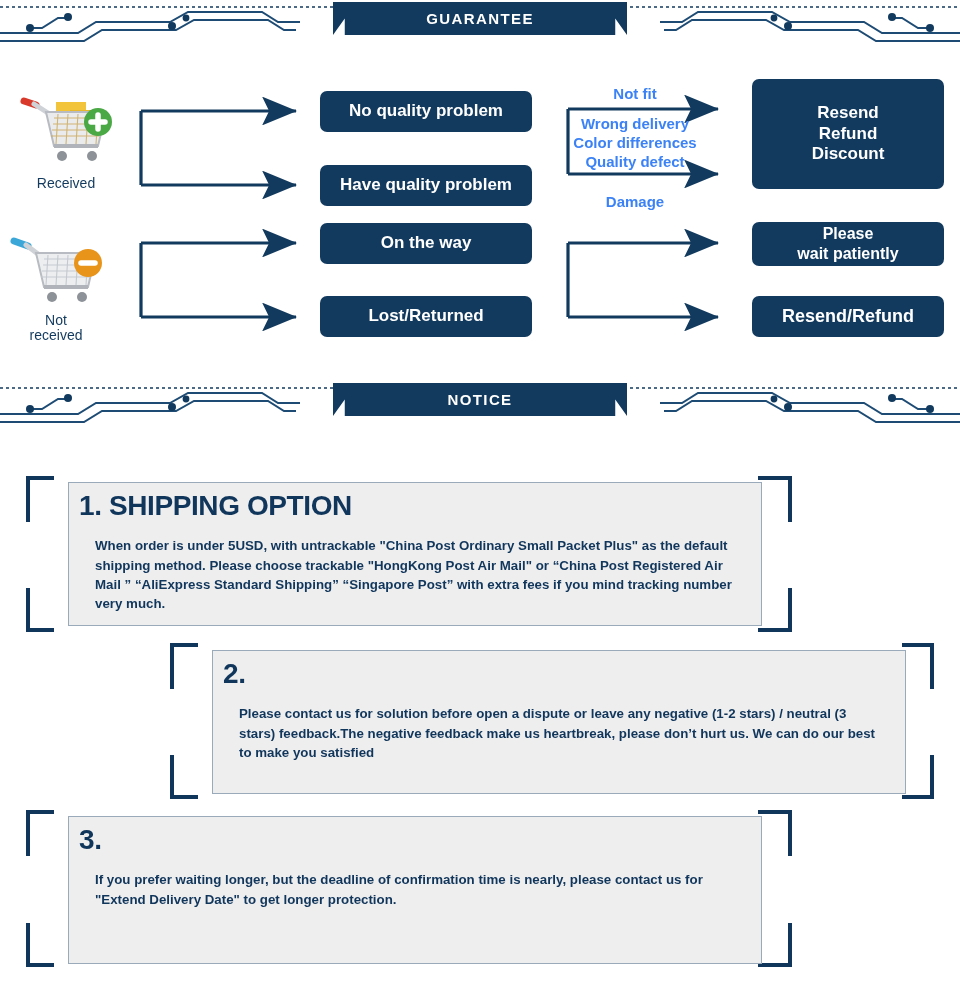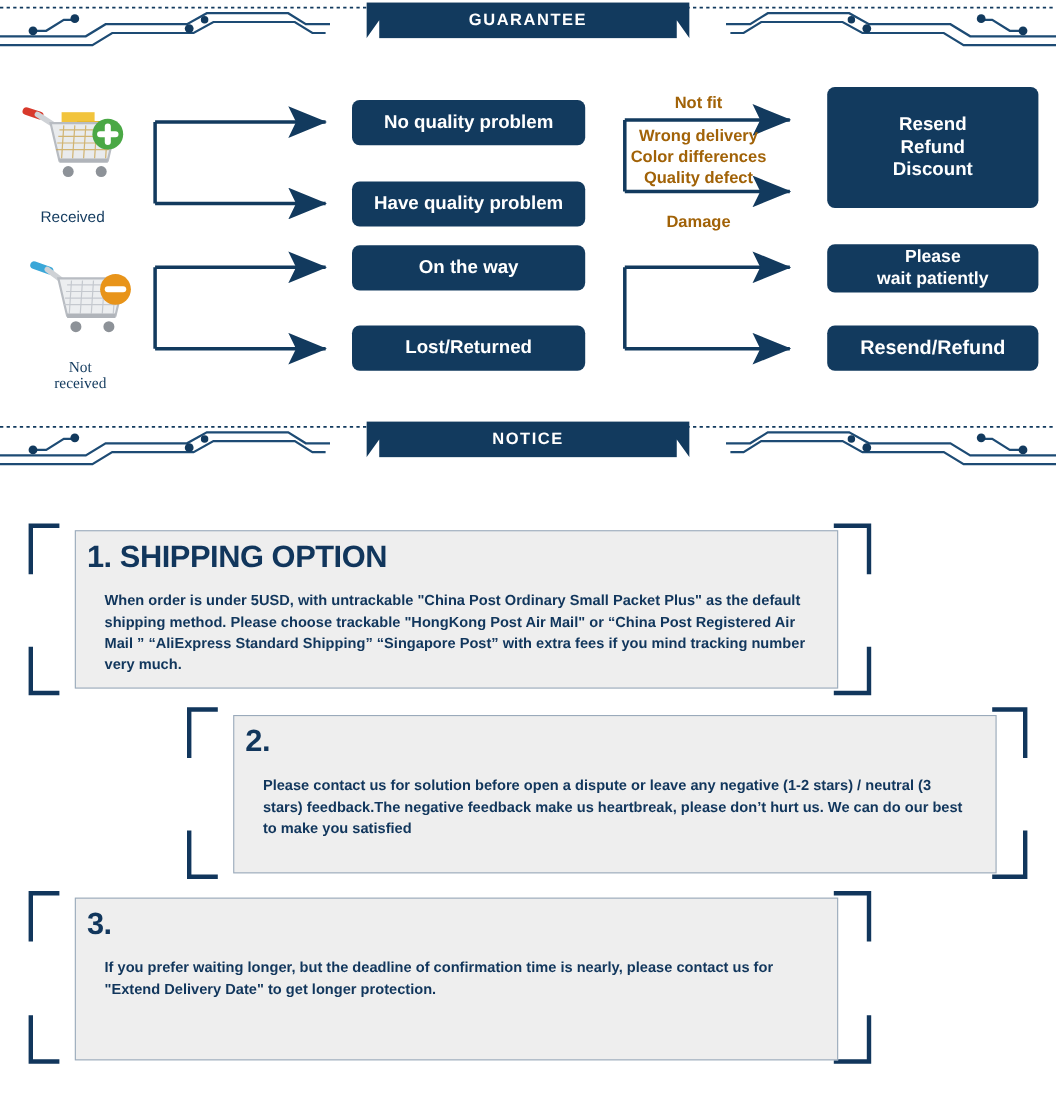--- a/index.html
+++ b/index.html
@@ -45,39 +45,39 @@
 
   .cart-block {
     position: absolute;
     width: 112px;
     text-align: center;
     color: #123a5e;
     font-size: 14px;
     line-height: 15px;
   }
   .cart-svg { display: block; margin: 0 auto; }
-  .cart-label { margin-top: 20px; }
+  .cart-label { margin-top: 6px; }
 
   .flowbox {
     position: absolute;
     background: #123a5e;
     color: #ffffff;
     border-radius: 7px;
     display: flex;
     flex-direction: column;
     align-items: center;
     justify-content: center;
     font-weight: bold;
     text-align: center;
   }
   .flowbox .ln { display: block; line-height: 1.22; }
 
   .mid-list {
     position: absolute;
-    color: #a16207;
+    color: #3b82f6;
     font-weight: bold;
     text-align: center;
     width: 160px;
     line-height: 19px;
     font-size: 15px;
   }
   .mid-list .top, .mid-list .bot { font-weight: bold; }
 
   .arrows { position: absolute; left: 0; top: 0; width: 960px; height: 330px; }
 
@@ -177,21 +177,21 @@
       </g>
       <path d="M40 58 L84 58" stroke="#b0b4ba" stroke-width="4"></path>
       <circle cx="48" cy="68" r="5" fill="#8d9298"></circle>
       <circle cx="78" cy="68" r="5" fill="#8d9298"></circle>
       <circle cx="84" cy="34" r="14" fill="#4aa845"></circle>
       <path d="M84 27 L84 41 M77 34 L91 34" stroke="#ffffff" stroke-width="5.5" stroke-linecap="round"></path>
     </svg>
     <div class="cart-label">Received</div>
   </div>
 
-  <div class="cart-block" style="left:17px; top:183px;font-family:Liberation Serif, serif;">
+  <div class="cart-block" style="left:0; top:183px;">
     <svg class="cart-svg" width="104" height="78" viewBox="0 0 104 78">
       <path d="M10 12 L24 17" stroke="#3aa7d8" stroke-width="7" stroke-linecap="round"></path>
       <path d="M22 16 L34 25" stroke="#cfd2d6" stroke-width="5" stroke-linecap="round"></path>
       <path d="M32 24 L92 24 L84 58 L40 58 Z" fill="#eceef0" stroke="#b8bcc2" stroke-width="2"></path>
       <g stroke="#c5c9cf" stroke-width="1.1">
         <path d="M40 30 L88 30 M39 36 L87 36 M38 42 L86 42 M37 48 L85 48"></path>
         <path d="M44 26 L42 56 M54 26 L52 56 M64 26 L62 56 M74 26 L72 56 M84 26 L82 56"></path>
       </g>
       <path d="M40 58 L84 58" stroke="#b0b4ba" stroke-width="4"></path>
       <circle cx="48" cy="68" r="5" fill="#8d9298"></circle>

